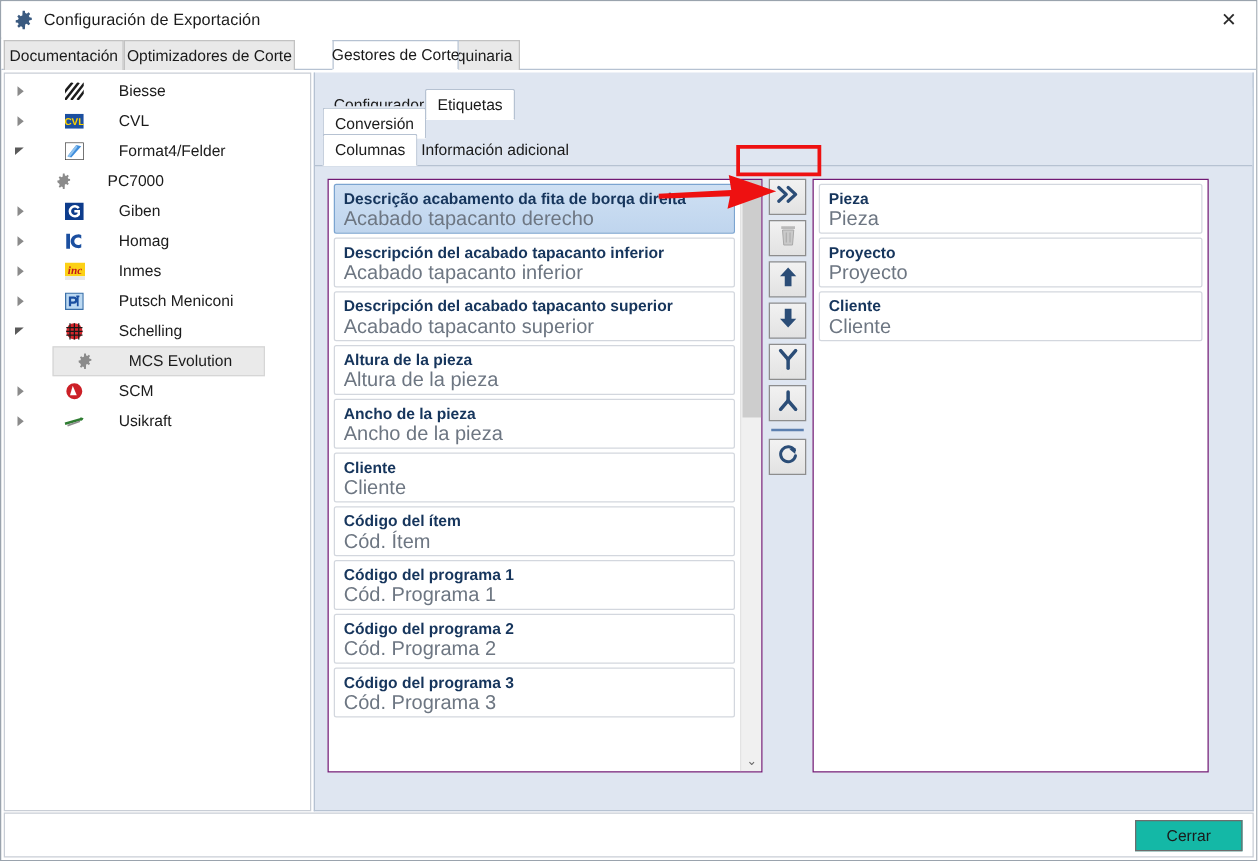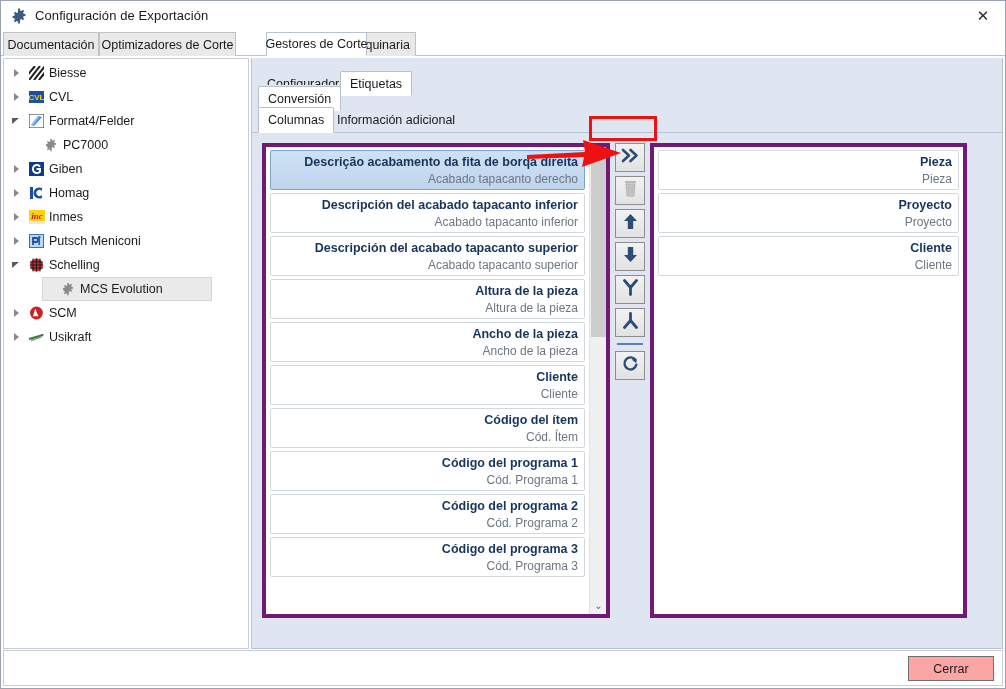--- a/index.html
+++ b/index.html
@@ -9,21 +9,20 @@
     font-family: "Liberation Sans", sans-serif;
     background: #ffffff;
     overflow: hidden;
   }
   .window {
     position: relative;
     width: 1006px; height: 689px;
     background: #ffffff;
     border: 1px solid #9aa3ad;
     overflow: hidden;
-    text-align: right;
   }
 
   
   .titlebar {
     position: absolute; left: 0; top: 0; right: 0; height: 29px;
     background: #ffffff;
     display: flex; align-items: center;
   }
   .title-icon {
     width: 16px; height: 16px; margin-left: 10px; margin-right: 8px;
@@ -65,21 +64,21 @@
   
   .tree-panel {
     position: absolute; left: 2px; top: 57px; width: 246px; height: 591px;
     background: #ffffff;
     border: 1px solid #c9ced6;
     overflow: hidden;
   }
   .tree-row {
     position: relative; display: flex; align-items: center;
     height: 24px; font-size: 12.5px; color: #1b1b1b;
-    padding-left: 6px; cursor: default; white-space: nowrap;
+    padding-left: 6px; cursor: default; white-space: nowrap; gap: 23px;
   }
   .tree-row.indented { padding-left: 38px; }
   .tree-row.selected-node {
     background: #eaeaea;
     border: 1px solid #d6d6d6;
     margin-left: 38px;
     padding-left: 16px;
     width: 170px;
   }
   .expander {
@@ -145,21 +144,21 @@
     position: absolute;
     border: 3px solid #ee1111;
     pointer-events: none;
     z-index: 9;
   }
 
   
   .list-box {
     position: absolute;
     background: #ffffff;
-    border: 4px solid #701a75;
+    border: 1px solid #701a75;
     overflow: hidden;
   }
   .list-left  { left: 10px;  top: 85px; width: 348px; height: 475px; }
   .list-right { left: 398px; top: 85px; width: 317px; height: 475px; }
 
   .list-scroll { position: absolute; left: 0; top: 0; right: 0; bottom: 0; }
 
   .li {
     position: relative;
     margin: 3px 4px 0 4px;
@@ -173,21 +172,21 @@
   }
   .li.selected {
     background: linear-gradient(to bottom, #cfe0f3 0%, #bfd5ee 100%);
     border: 1px solid #7ba4d0;
   }
   .li .li-title {
     font-size: 12.5px; font-weight: bold; color: #16355c;
     white-space: nowrap; line-height: 17px;
   }
   .li .li-sub {
-    font-size: 12px; color: #6d7682;
+    font-size: 16px; color: #6d7682;
     white-space: nowrap; line-height: 16px;
   }
 
   
   .vscroll {
     position: absolute; right: 0; top: 0; width: 17px; bottom: 0;
     background: #f0f0f0; border-left: 1px solid #e3e3e3;
   }
   .vscroll .thumb {
     position: absolute; left: 1px; width: 15px;
@@ -223,21 +222,21 @@
 
   
   .footer {
     position: absolute; left: 2px; right: 2px; bottom: 2px; height: 36px;
     background: #ffffff;
     border: 1px solid #c9ced6;
   }
   .btn-close {
     position: absolute; right: 8px; top: 5px;
     width: 86px; height: 25px;
-    background: #fca5a5;
+    background: #14b8a6;
     border: 1px solid #6d6d6d;
     font-size: 12.5px; color: #1b1b1b;
     display: flex; align-items: center; justify-content: center;
     cursor: default;
   }
 </style>
 </head>
 <body>
 
 <div class="window">

